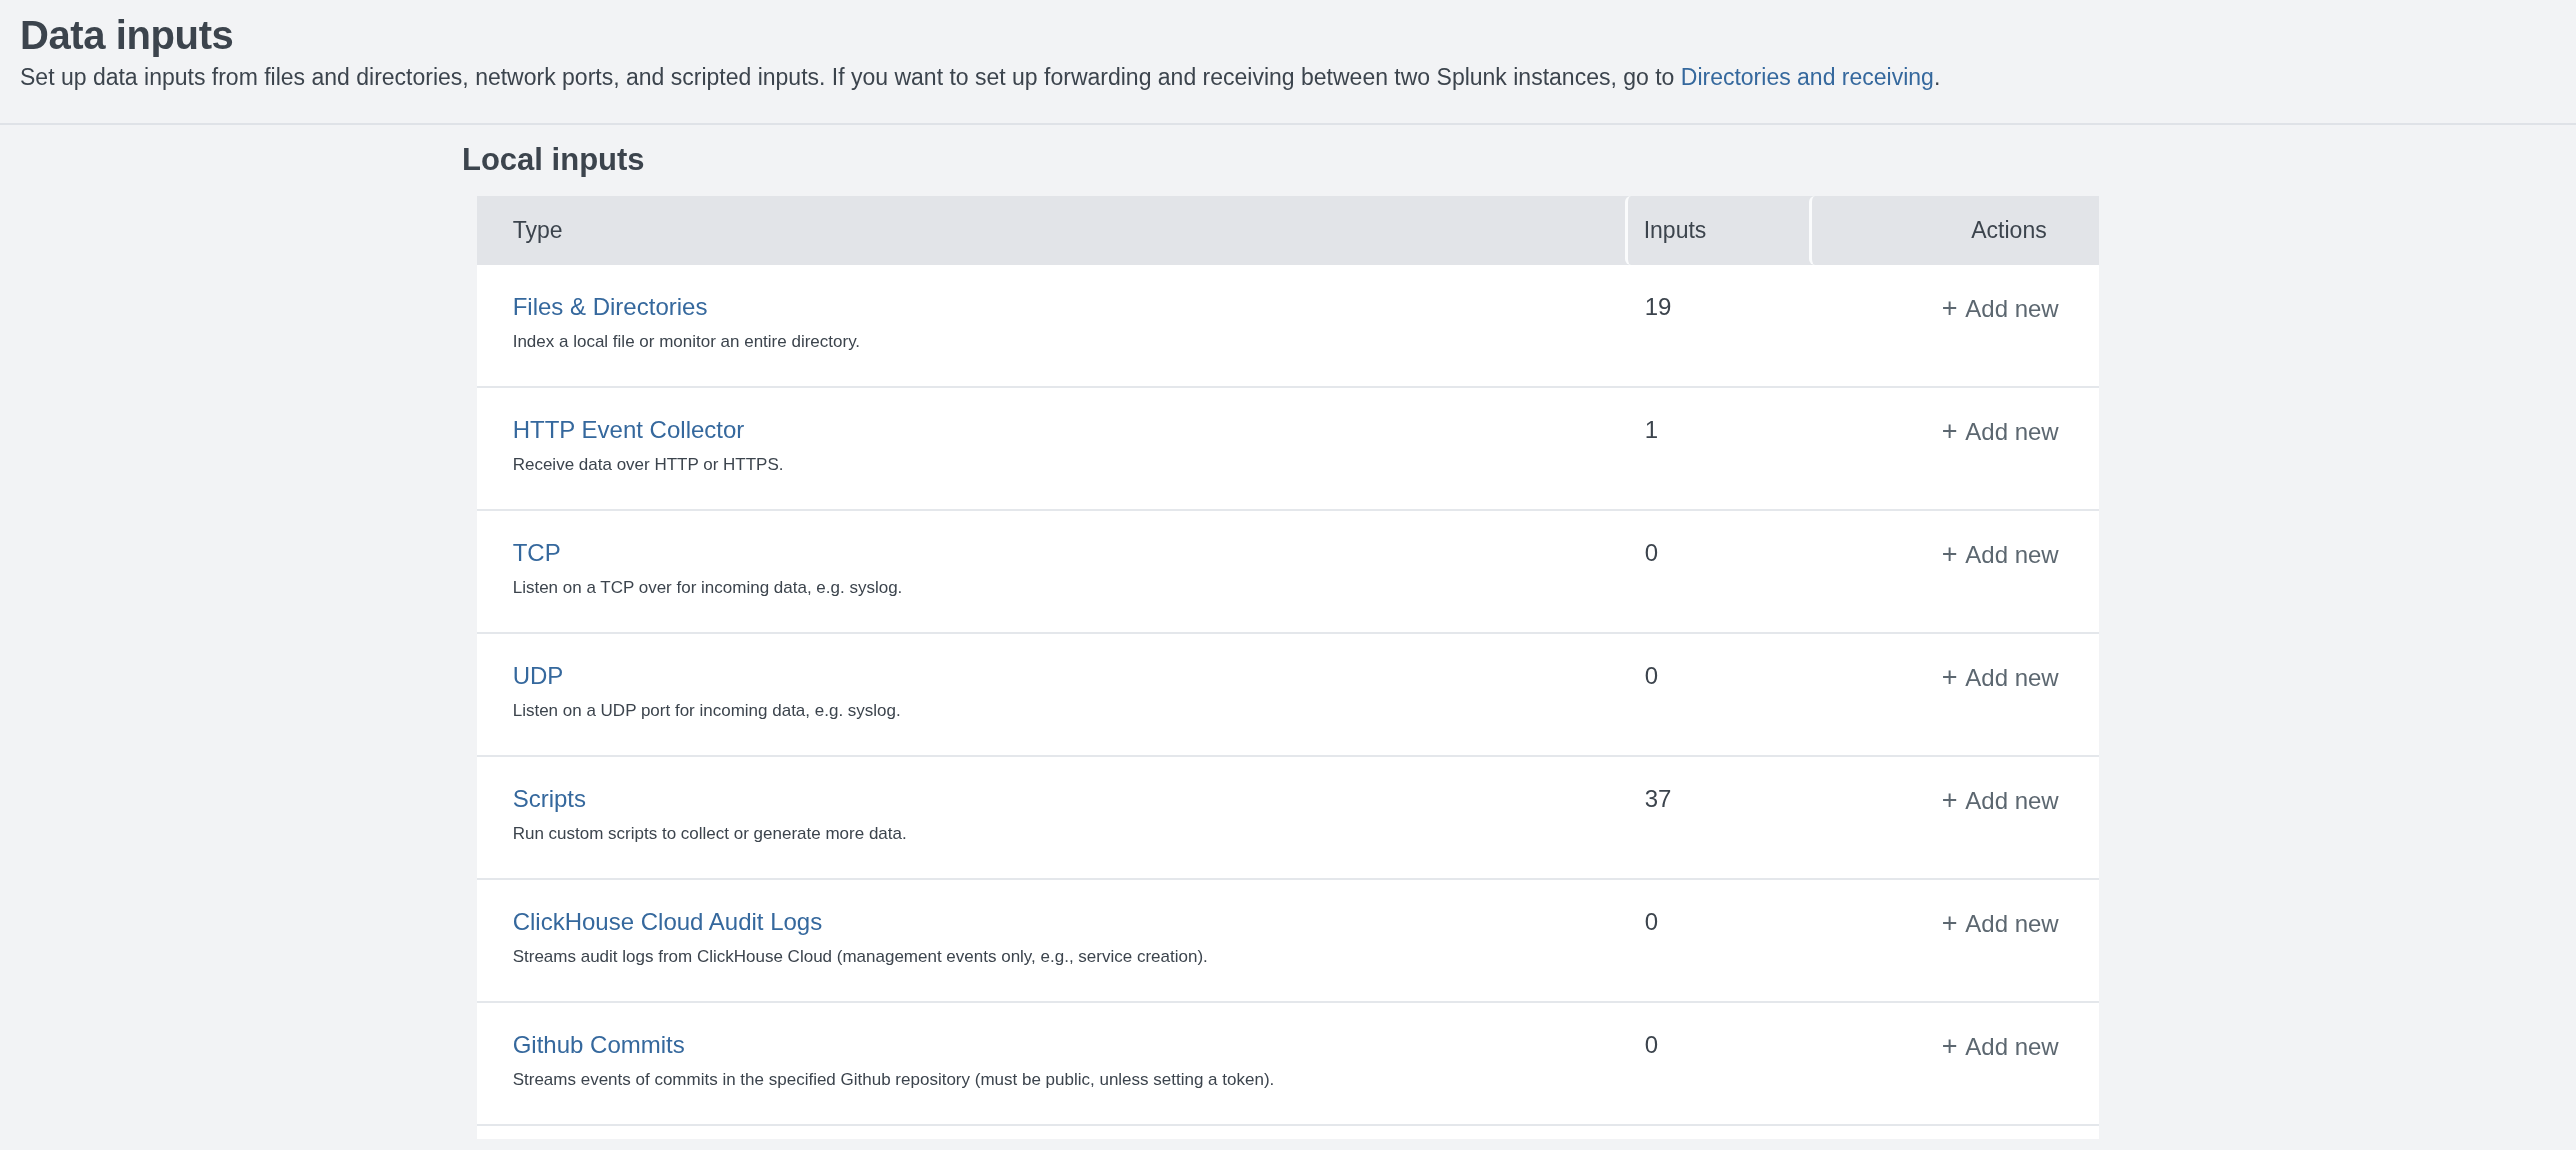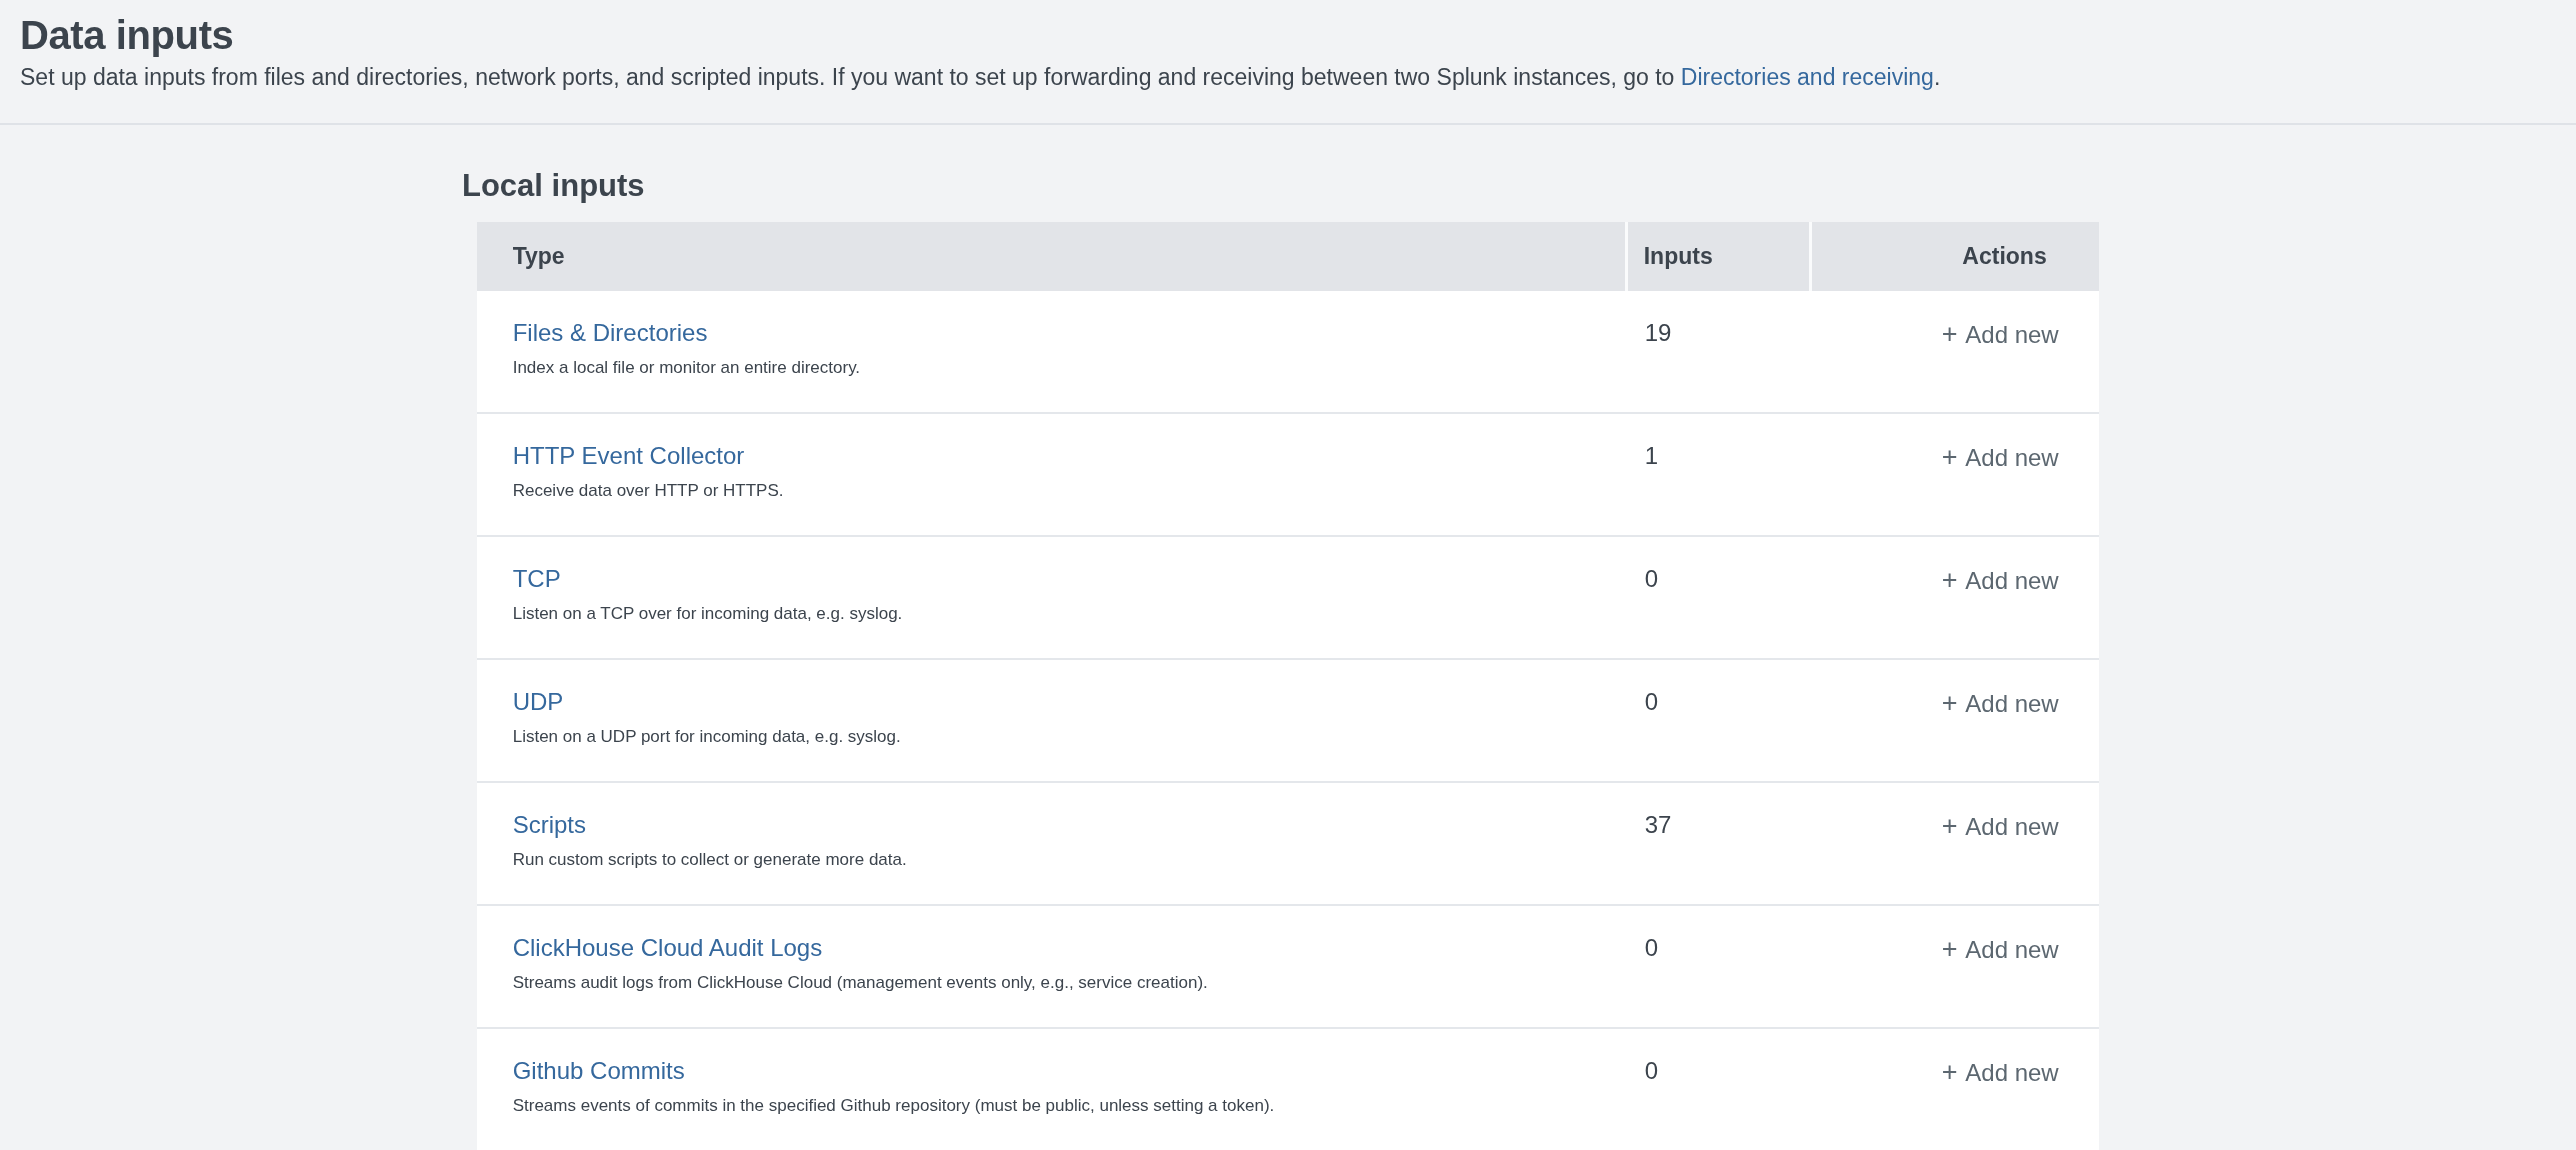--- a/index.html
+++ b/index.html
@@ -28,39 +28,40 @@
     margin: 5.2px 0 0 0;
     font-size: 23px;
     line-height: 1.25;
   }
   a { text-decoration: none; cursor: pointer; }
   .blue-link { color: var(--link-blue, #35689d); }
 
   
   .content { padding-left: 462px; }
   .section-heading {
-    margin: 45px 0 21px 0;
+    margin: 19px 0 21px 0;
     font-size: 31px;
     font-weight: 700;
     line-height: 1;
   }
   .local-inputs-table {
     margin-left: 14.7px;
     width: 1622px;
   }
   .thead {
     display: flex;
     height: 69px;
     background: var(--table-header-bg, #e2e4e8);
   }
   .th {
     display: flex;
     align-items: center;
     font-size: 23px;
-    font-weight: 700;
+    font-weight: 400;
+    border-radius: 6px;
   }
   .th.col-type   { flex: 1; padding-left: 36px; }
   .th.col-inputs { width: 184px; padding-left: 16px; border-left: 3.5px solid #fafbfc; }
   .th.col-actions{ width: 290px; padding-right: 52px; border-left: 3.5px solid #fafbfc;
                    justify-content: flex-end; }
 
   .row {
     display: flex;
     background: #ffffff;
     height: 123px;

